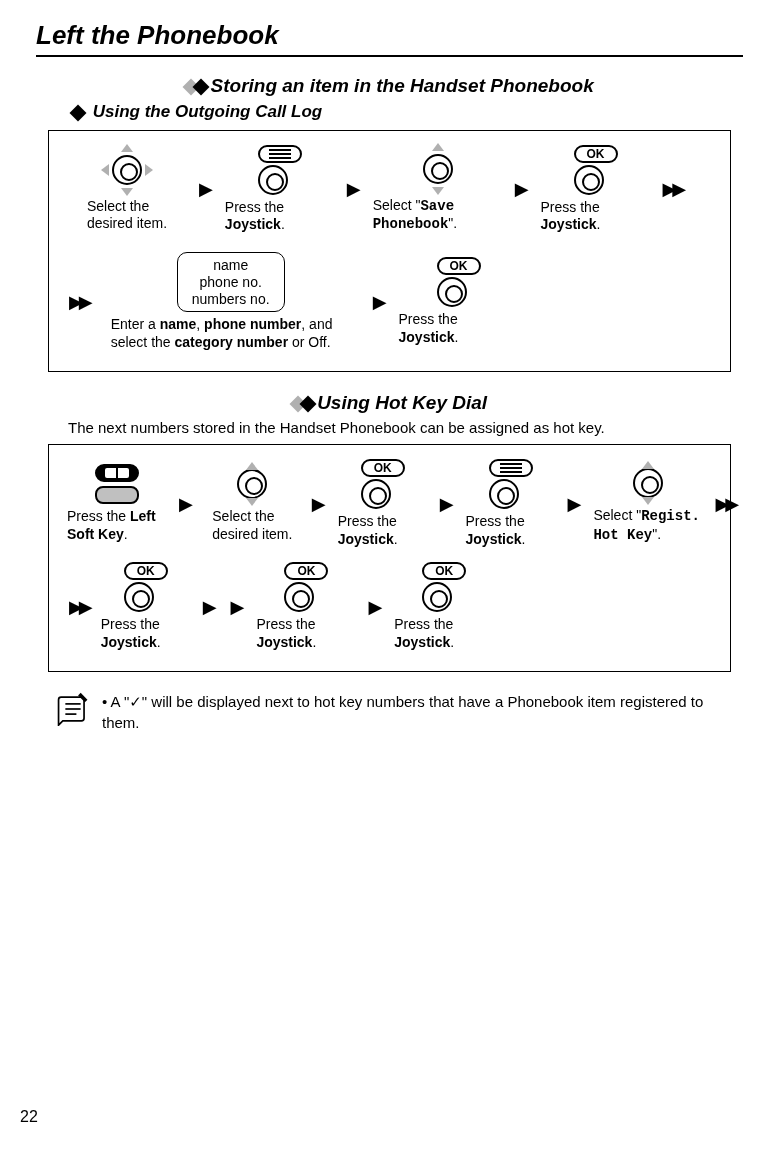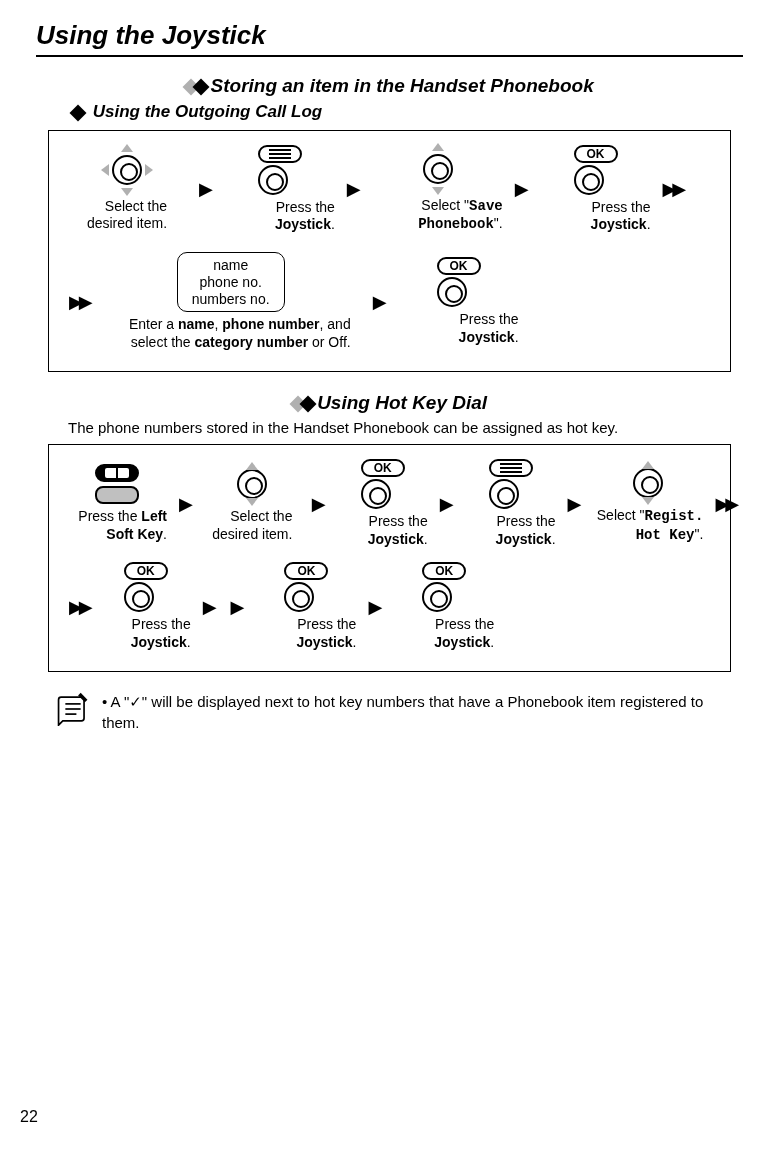--- a/index.html
+++ b/index.html
@@ -174,28 +174,28 @@
     font-size:15px;
     line-height:1.35;
   }
   .page-num {
     position:absolute;
     left:20px;
     top: 1108px;
     font-size:16px;
   }
   .cell { display:flex; flex-direction:column; align-items:center; }
-  .cell .step-label { text-align:right; }
+  .cell .step-label { text-align:left; }
   .wide-label { max-width: 180px; }
   .fill { flex: 0 0 auto; }
 </style>
 </head>
 <body>
 
-<div class="page-title">Using the Joystick</div>
+<div class="page-title">Left the Phonebook</div>
 
 <div class="section-h1">
   <span class="dd-bullets"><span class="d1"></span><span class="d2"></span></span>
   <span>Storing an item in the Handset Phonebook</span>
 </div>
 <div class="section-h2">
   <span class="single-bullet"></span>
   <span>Using the Outgoing Call Log</span>
 </div>
 
@@ -278,21 +278,21 @@
         <span>Press the </span><b>Joystick</b><span>.</span>
       </div>
     </div>
   </div>
 </div>
 
 <div class="section-h1">
   <span class="dd-bullets"><span class="d1"></span><span class="d2"></span></span>
   <span>Using Hot Key Dial</span>
 </div>
-<div class="body-text">The phone numbers stored in the Handset Phonebook can be assigned as hot key.</div>
+<div class="body-text">The next numbers stored in the Handset Phonebook can be assigned as hot key.</div>
 
 <div class="flow-box">
 
   <div class="flow-row">
 
     <div class="cell fill" style="width:100px">
       <div class="ok-btn">
         <div class="ok-cap book"></div>
         <div class="gray-btn"></div>
       </div>

